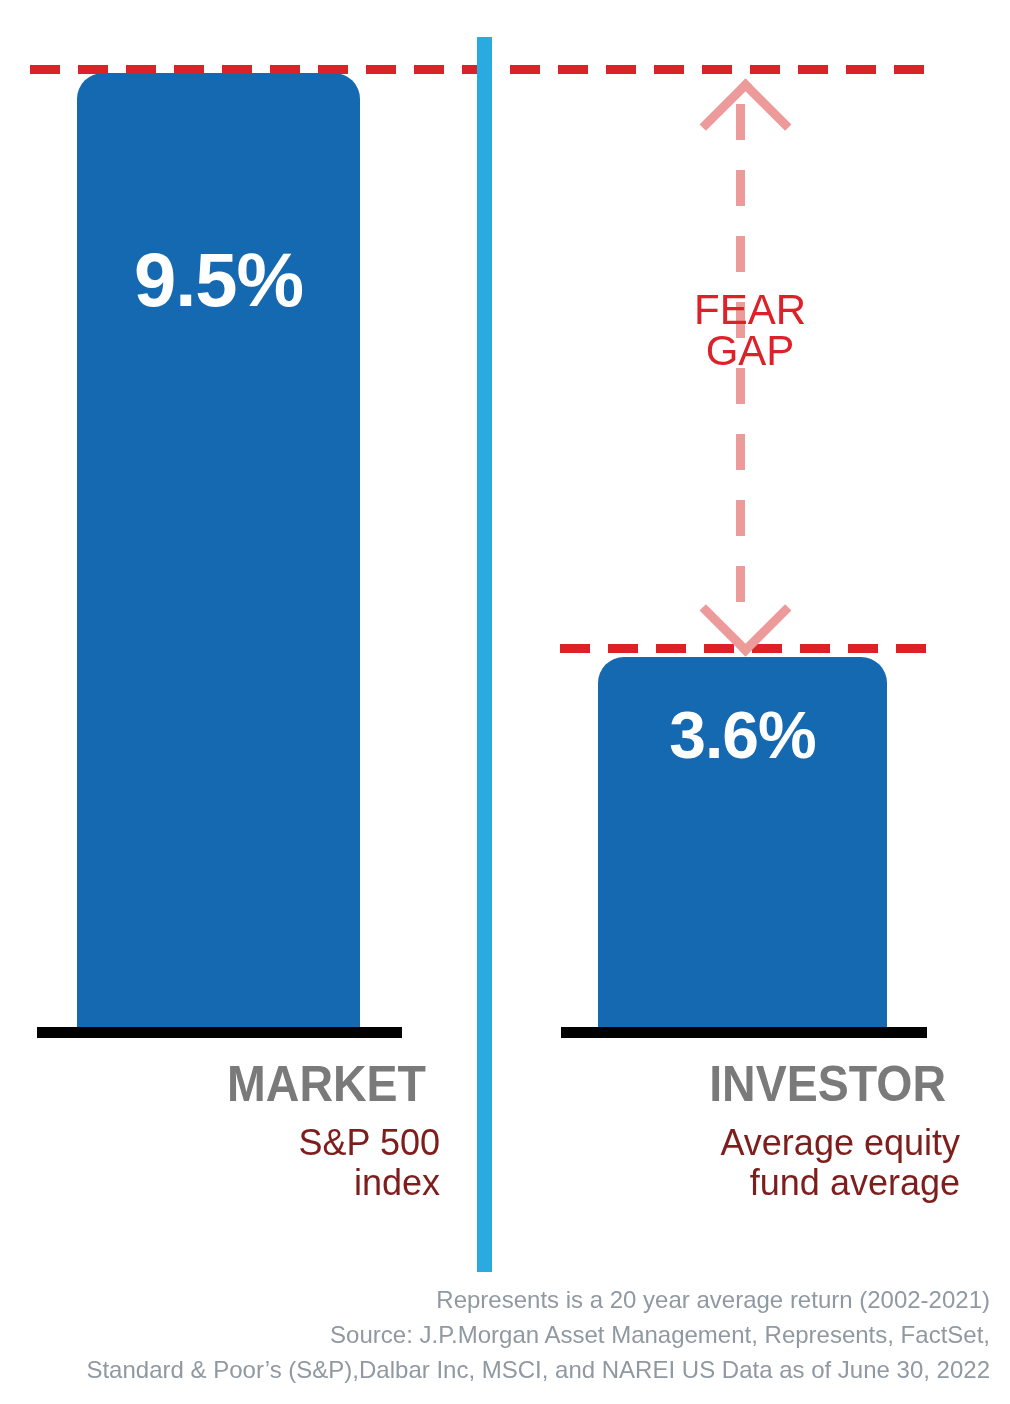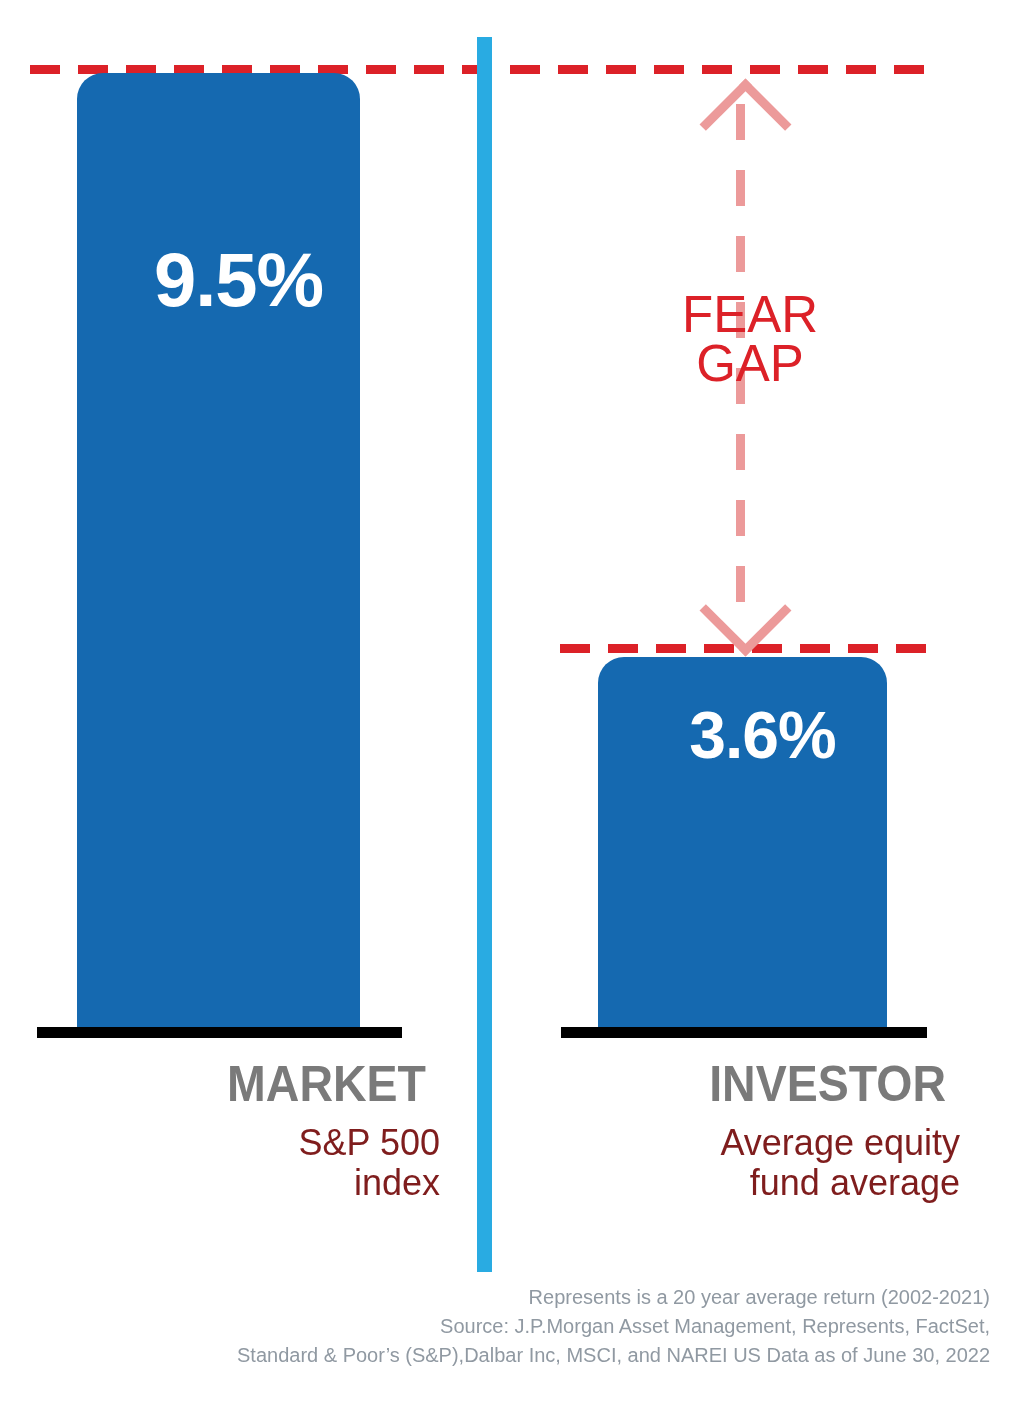--- a/index.html
+++ b/index.html
@@ -73,21 +73,20 @@
 
   .bar-value {
     position: absolute;
     left: 0;
     width: 100%;
     text-align: center;
     color: #ffffff;
     font-weight: bold;
     font-family: "Liberation Sans", sans-serif;
     letter-spacing: -1px;
-    padding-left: 20px;
   }
   #bar-market .bar-value   { top: 163px; font-size: 76px; }
   #bar-investor .bar-value { top: 40px;  font-size: 66px; }
 
   
   .baseline {
     position: absolute;
     height: 11px;
     background: #000000;
   }
@@ -118,21 +117,21 @@
   #arrowhead-up   { top: 92px;  transform: rotate(45deg); }
   #arrowhead-down { top: 578px; transform: rotate(-135deg); }
 
   #fear-gap-label {
     position: absolute;
     left: 640px;
     top: 290px;
     width: 220px;
     text-align: center;
     color: #dc2128;
-    font-size: 51px;
+    font-size: 42px;
     line-height: 0.97;
     font-weight: normal;
     font-family: "Liberation Sans", sans-serif;
   }
 
   
   .cat-block {
     position: absolute;
     text-align: right;
   }
@@ -158,21 +157,21 @@
   }
 
   
   #footnote {
     position: absolute;
     left: 0;
     top: 1283px;
     width: 990px;
     text-align: right;
     color: #9099a2;
-    font-size: 20px;
+    font-size: 24px;
     line-height: 1.45;
     font-family: "Liberation Sans", sans-serif;
   }
   #footnote div { white-space: nowrap; }
 </style>
 </head>
 <body>
 
 <div id="canvas">
 

